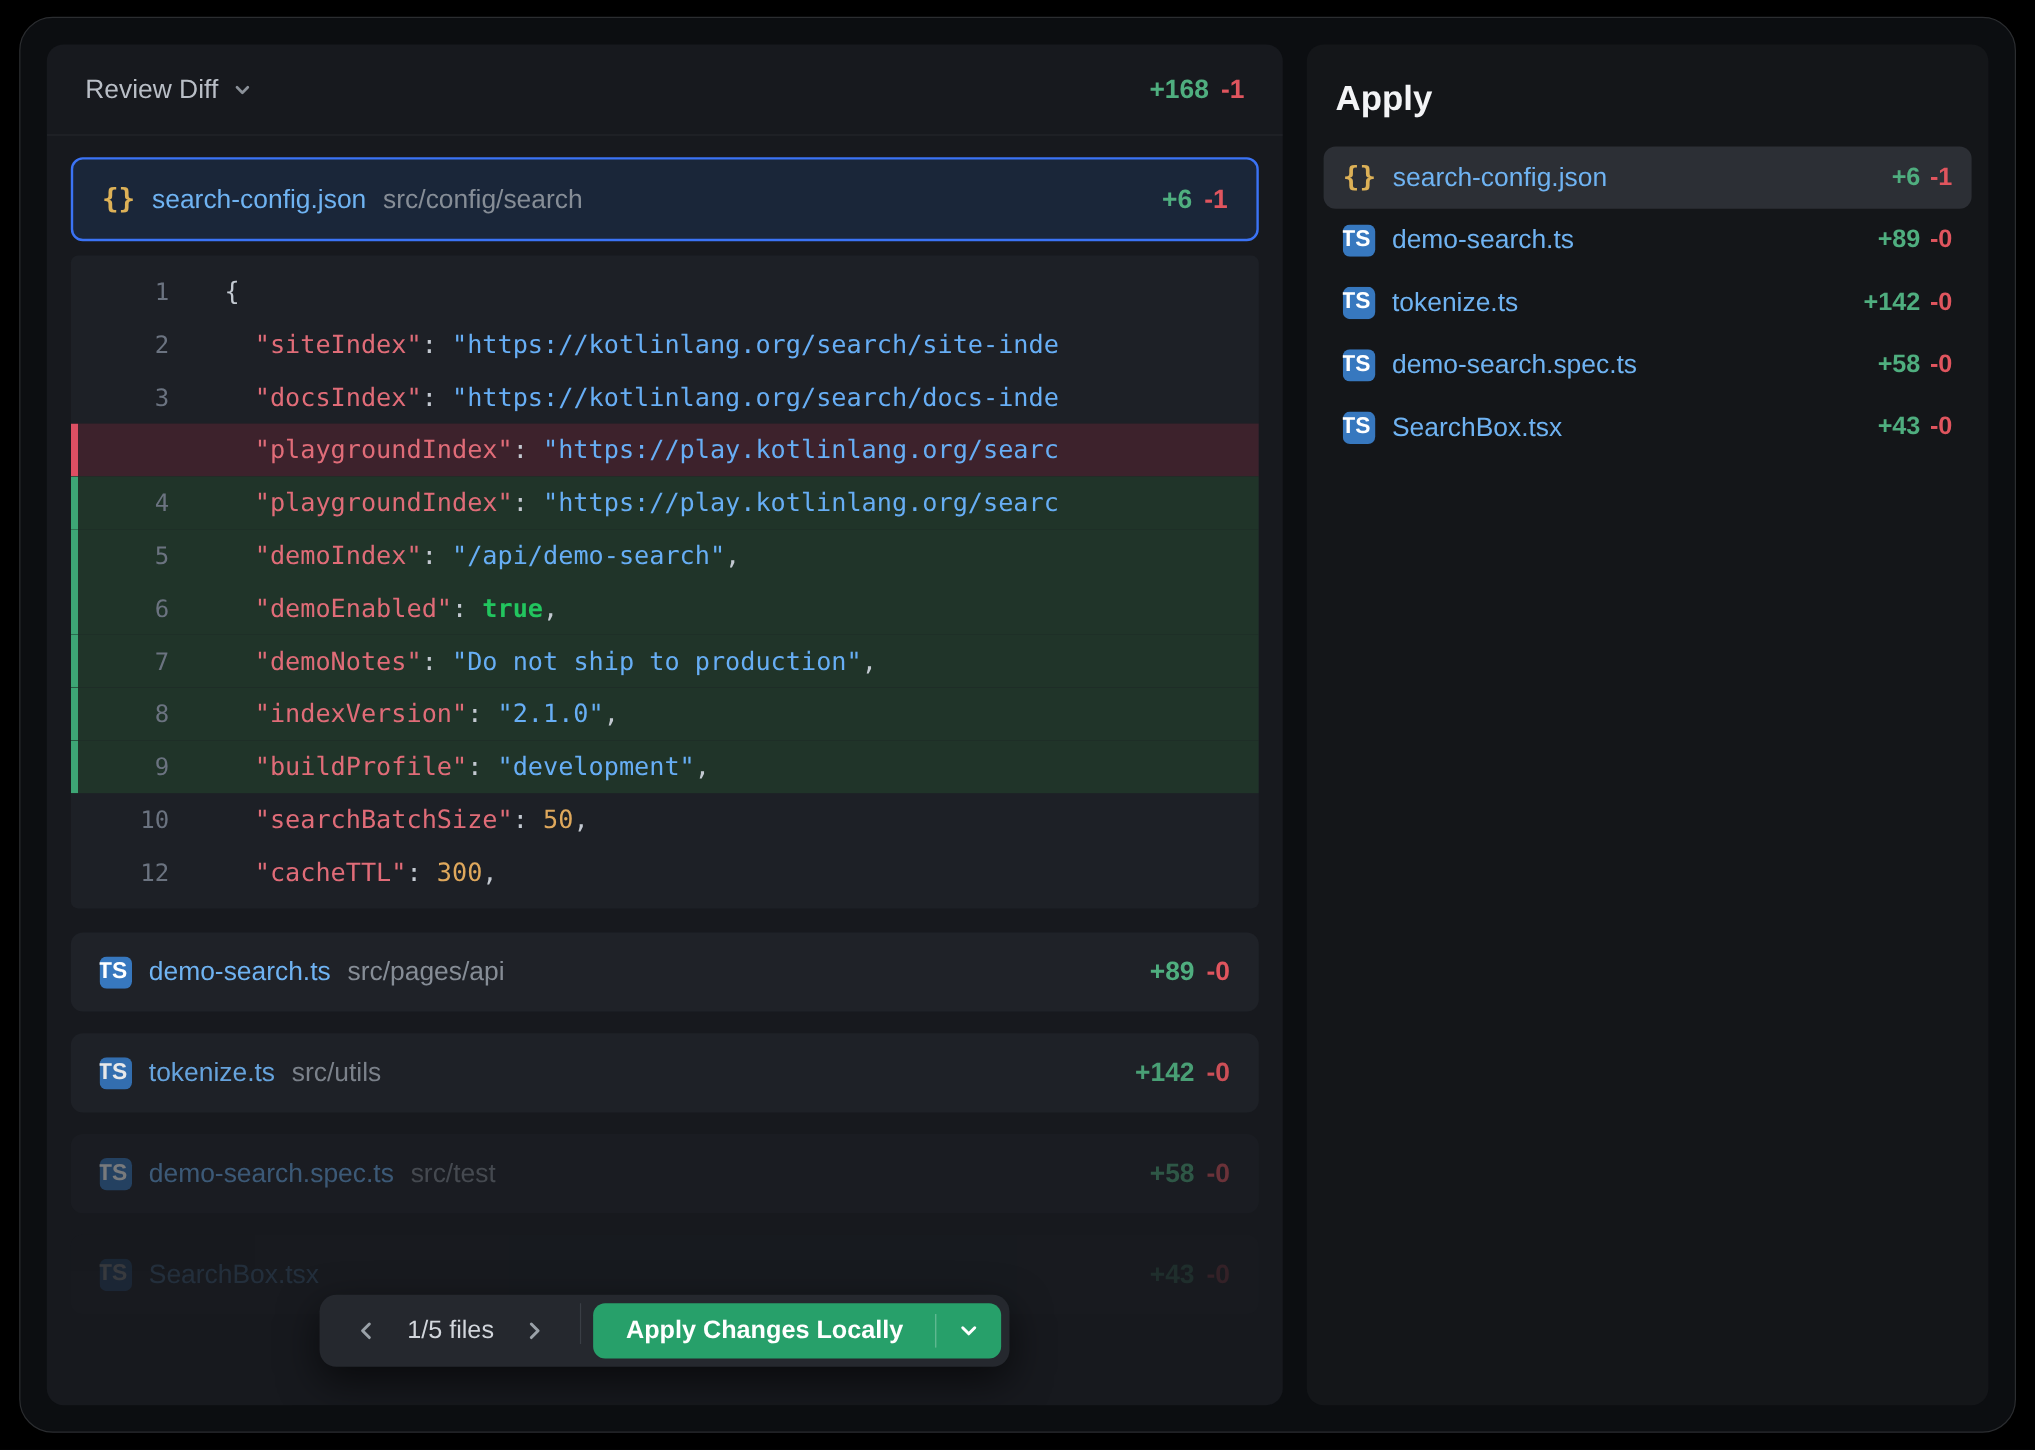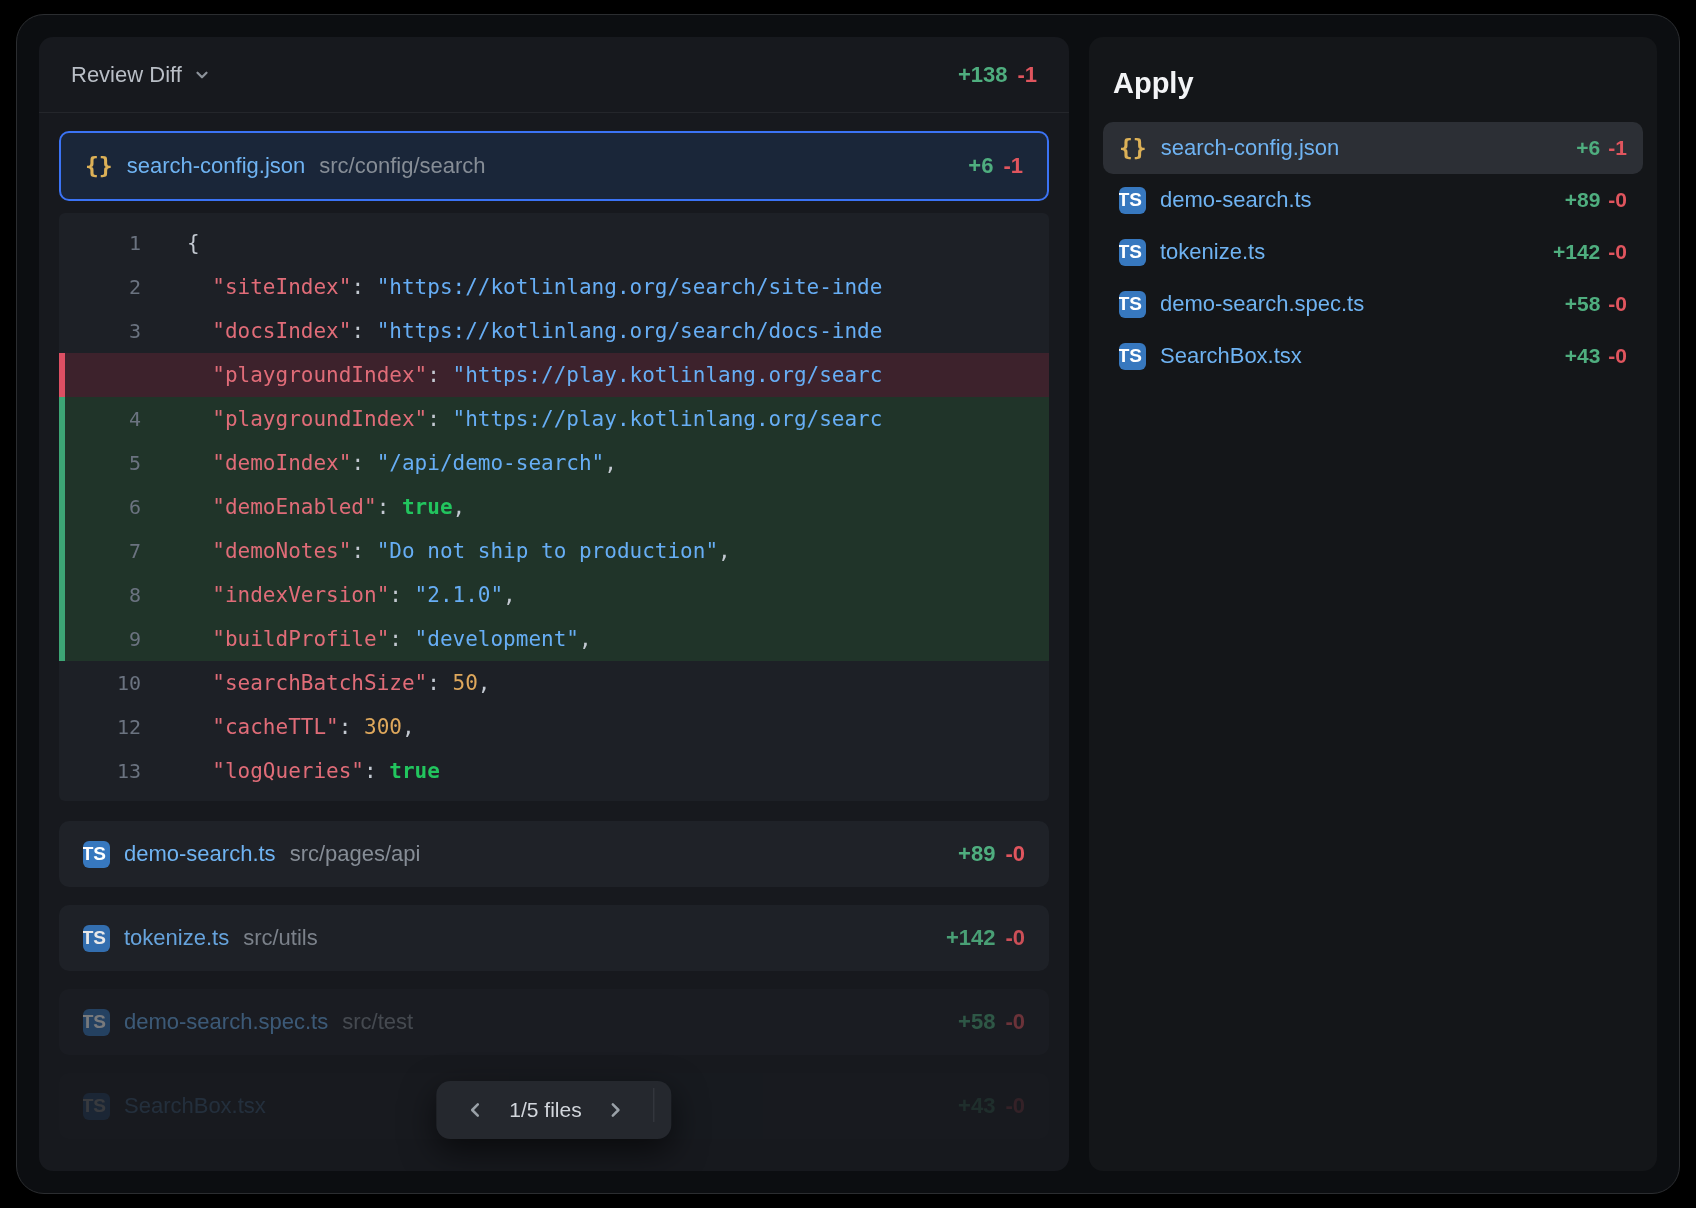--- a/index.html
+++ b/index.html
@@ -81,21 +81,21 @@
   <section class="diff-panel">
 
     <header class="diff-header">
       <div class="view-mode">
         <span>Review Diff</span>
         <svg width="18" height="18" viewBox="0 0 16 16">
             <path d="M4 6l4 4 4-4" stroke="#8b9199" stroke-width="2" fill="none" stroke-linecap="round" stroke-linejoin="round"></path>
           </svg>
       </div>
       <div class="stats">
-        <span class="added">+138</span>
+        <span class="added">+168</span>
         <span class="removed">-1</span>
       </div>
     </header>
 
     <div class="diff-body">
 
       <div class="selected-file-card">
         <div class="file-left">
           <span class="json-icon">{}</span>
           <span class="file-name">search-config.json</span>
@@ -113,21 +113,20 @@
           <div class="code-row ctx"><span class="gutter">3</span><span class="code-content"><span class="tok-k">  "docsIndex"</span><span class="tok-p">: </span><span class="tok-s">"https://kotlinlang.org/search/docs-inde</span></span></div>
           <div class="code-row del"><span class="gutter"></span><span class="code-content"><span class="tok-k">  "playgroundIndex"</span><span class="tok-p">: </span><span class="tok-s">"https://play.kotlinlang.org/searc</span></span></div>
           <div class="code-row add"><span class="gutter">4</span><span class="code-content"><span class="tok-k">  "playgroundIndex"</span><span class="tok-p">: </span><span class="tok-s">"https://play.kotlinlang.org/searc</span></span></div>
           <div class="code-row add"><span class="gutter">5</span><span class="code-content"><span class="tok-k">  "demoIndex"</span><span class="tok-p">: </span><span class="tok-s">"/api/demo-search"</span><span class="tok-p">,</span></span></div>
           <div class="code-row add"><span class="gutter">6</span><span class="code-content"><span class="tok-k">  "demoEnabled"</span><span class="tok-p">: </span><span class="tok-b">true</span><span class="tok-p">,</span></span></div>
           <div class="code-row add"><span class="gutter">7</span><span class="code-content"><span class="tok-k">  "demoNotes"</span><span class="tok-p">: </span><span class="tok-s">"Do not ship to production"</span><span class="tok-p">,</span></span></div>
           <div class="code-row add"><span class="gutter">8</span><span class="code-content"><span class="tok-k">  "indexVersion"</span><span class="tok-p">: </span><span class="tok-s">"2.1.0"</span><span class="tok-p">,</span></span></div>
           <div class="code-row add"><span class="gutter">9</span><span class="code-content"><span class="tok-k">  "buildProfile"</span><span class="tok-p">: </span><span class="tok-s">"development"</span><span class="tok-p">,</span></span></div>
           <div class="code-row ctx"><span class="gutter">10</span><span class="code-content"><span class="tok-k">  "searchBatchSize"</span><span class="tok-p">: </span><span class="tok-n">50</span><span class="tok-p">,</span></span></div>
           <div class="code-row ctx"><span class="gutter">12</span><span class="code-content"><span class="tok-k">  "cacheTTL"</span><span class="tok-p">: </span><span class="tok-n">300</span><span class="tok-p">,</span></span></div>
-          <div class="code-row ctx"><span class="gutter">13</span><span class="code-content"><span class="tok-k">  "logQueries"</span><span class="tok-p">: </span><span class="tok-b">true</span></span></div>
         </div>
 
       <div class="file-row-list">
           <div class="file-row" style="opacity: 1;">
             <div class="file-left">
               <span class="ts-icon">TS</span>
               <span class="file-name">demo-search.ts</span>
               <span class="file-path">src/pages/api</span>
             </div>
             <div class="stats">
@@ -178,20 +177,29 @@
             </svg>
         </button>
         <span class="pager-label">1/5 files</span>
         <button class="pager-btn">
           <svg width="20" height="20" viewBox="0 0 16 16">
               <path d="M6 3.5L10.5 8 6 12.5" stroke="#9aa1a8" stroke-width="2" fill="none" stroke-linecap="round" stroke-linejoin="round"></path>
             </svg>
         </button>
       </div>
       <div class="bar-divider"></div>
+      <div class="apply-btn">
+        <div class="apply-label">Apply Changes Locally</div>
+        <div class="apply-divider"></div>
+        <div class="apply-chevron">
+          <svg width="20" height="20" viewBox="0 0 16 16">
+              <path d="M4 6l4 4 4-4" stroke="#ffffff" stroke-width="2" fill="none" stroke-linecap="round" stroke-linejoin="round"></path>
+            </svg>
+        </div>
+      </div>
     </div>
   </section>
 
   <aside class="review-panel">
     <h1 class="review-title">Apply</h1>
     <div class="review-list">
         <div class="review-item selected">
           <div class="file-left">
             <span class="json-icon">{}</span>
             <span class="file-name">search-config.json</span>

